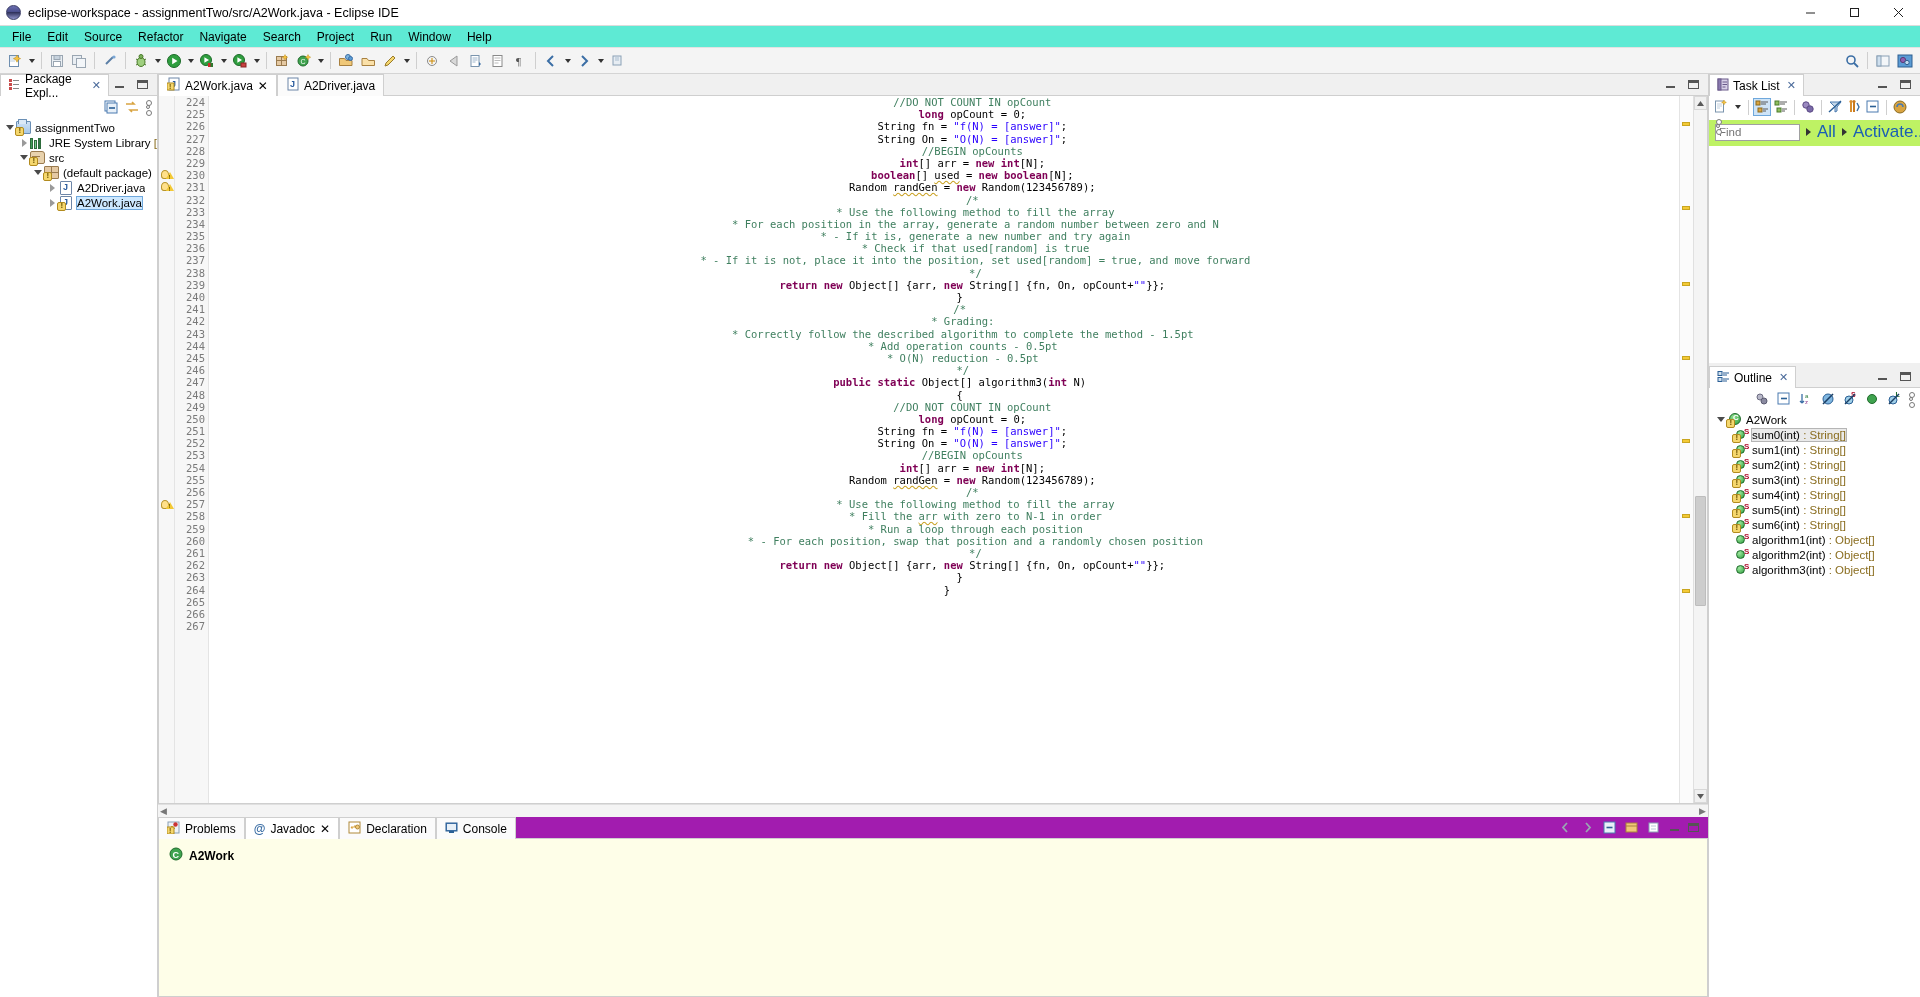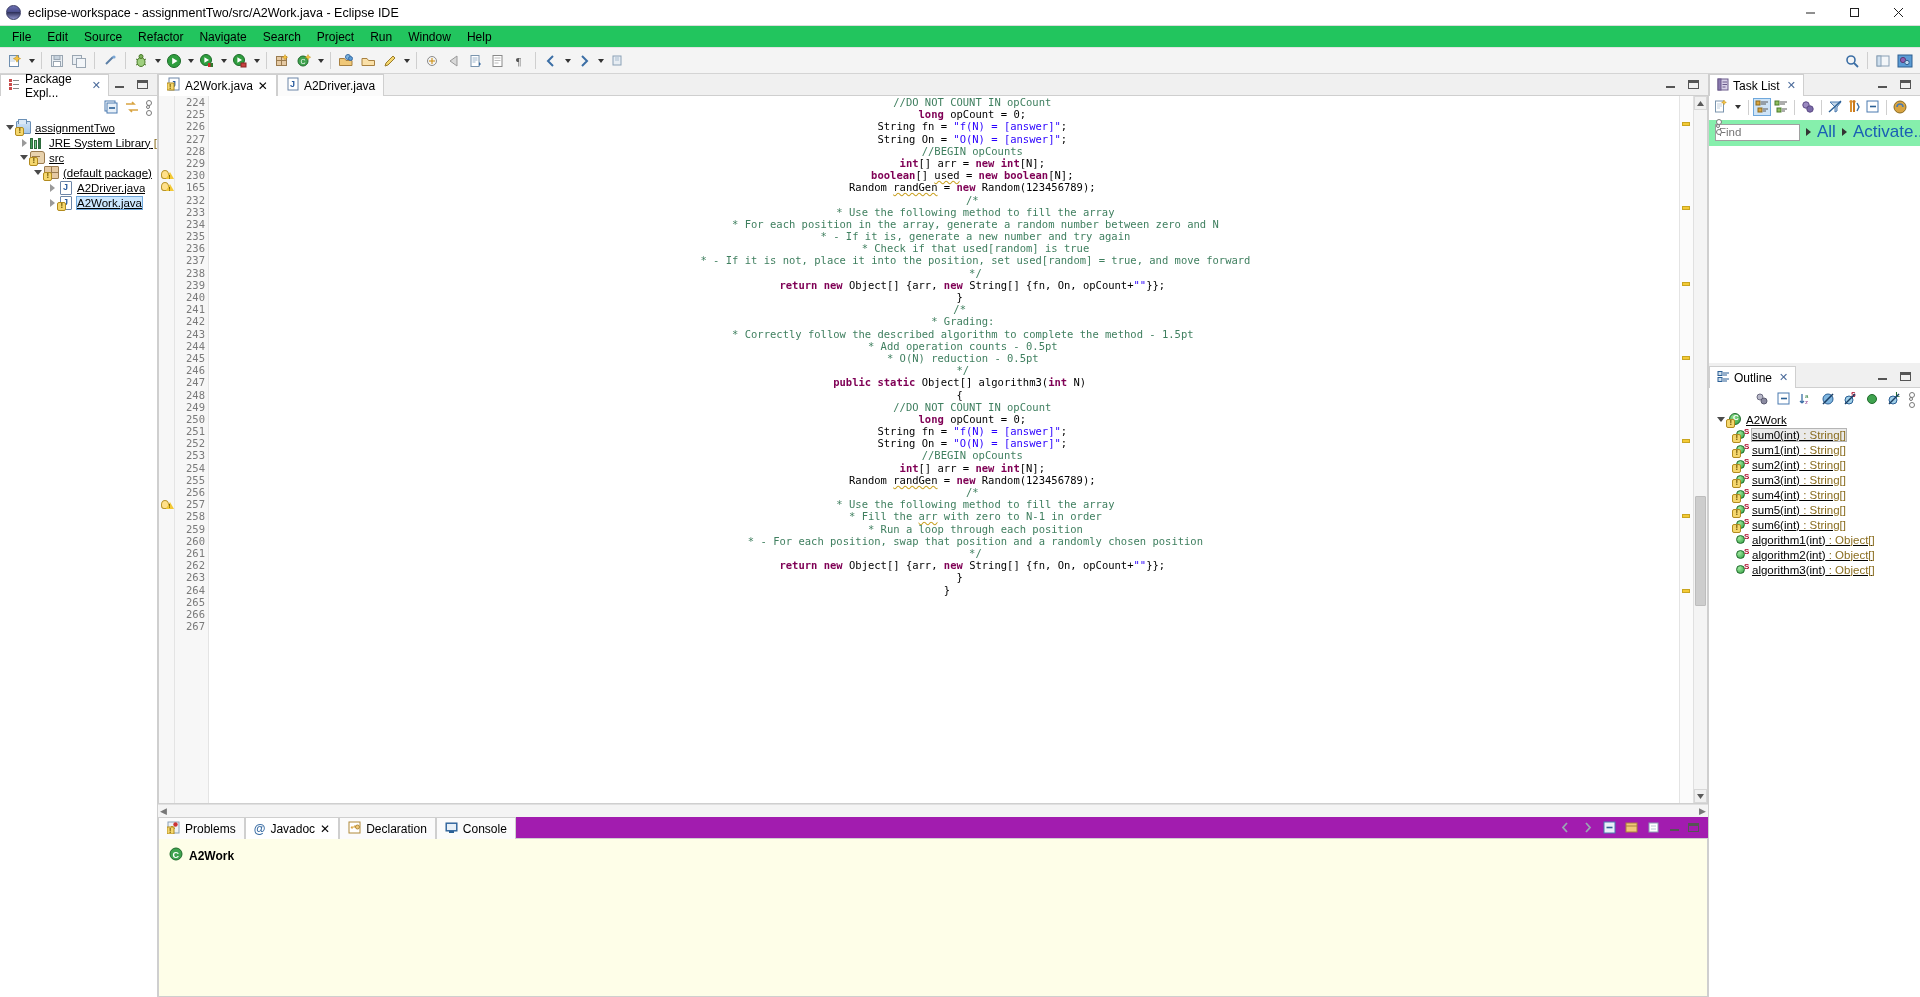--- a/index.html
+++ b/index.html
@@ -24,21 +24,21 @@
     width: 15px; height: 15px; border-radius: 50%;
     background: linear-gradient(#6b6fb0 0%, #4a4e8c 45%, #2a2c55 46%, #8f93c9 100%);
     border: 1px solid #3a3d66;
   }
   .title-text { font-size: 12.5px; color: #000; white-space: nowrap; }
   .win-buttons { margin-left: auto; display: flex; height: 26px; }
   .win-btn { width: 44px; height: 26px; display: flex; align-items: center; justify-content: center; font-size: 12px; color: #202020; }
   .win-btn svg { display:block; }
 
   
-  .menubar { height: 21px; display: flex; align-items: center; background: #22c55e; padding-left: 4px; }
+  .menubar { height: 21px; display: flex; align-items: center; background: #5eead4; padding-left: 4px; }
   .menu-item { padding: 2px 8px; font-size: 12px; color:#000; white-space: nowrap; }
 
   
   .toolbar {
     height: 27px; background: #f4f4f4; border-top: 1px solid #e2e2e2; border-bottom: 1px solid #d4d4d4;
     display: flex; align-items: center; padding: 0 4px; gap: 0px;
   }
   .tbtn { width: 22px; height: 22px; display: flex; align-items: center; justify-content: center; position: relative; }
   .tsep { width: 1px; height: 17px; background: #cfcfcf; margin: 0 4px; }
   .tarrow { width: 11px; height: 22px; display:flex; align-items:center; justify-content:center; }
@@ -69,21 +69,21 @@
   .minbtn.max:after { content:""; position:absolute; left:1px; right:1px; top:2px; bottom:2px; border:1px solid #555; border-top-width:3px; }
 
   .view-toolbar { height: 22px; display: flex; align-items: center; justify-content: flex-end; gap: 5px; padding: 0 6px; background:#fff; }
   .vtb { width: 16px; height: 16px; position: relative; }
   .dots3 { width: 6px; height: 14px; position: relative; }
   .dots3:before, .dots3:after, .dots3 i { content:""; position:absolute; left:1px; width:4px; height:4px; border:1px solid #7a7a7a; border-radius:50%; background:#fff; }
   .dots3:before { top:0; } .dots3 i { top:5px; display:block; } .dots3:after { top:10px; }
 
   
   #package-explorer { width: 158px; border-right: 1px solid #cfcfcf; }
-  .tree { flex: 1 1 auto; overflow: hidden; padding-top: 2px; background:#fff;text-decoration:underline; }
+  .tree { flex: 1 1 auto; overflow: hidden; padding-top: 2px; background:#fff; }
   .trow { height: 15px; display: flex; align-items: center; font-size: 11.5px; white-space: nowrap; color:#000; }
   .twist { width: 12px; height: 15px; display:flex; align-items:center; justify-content:center; flex:0 0 auto; }
   .twist .chev-d { width:0;height:0;border-left:4px solid transparent;border-right:4px solid transparent;border-top:5px solid #4a4a4a; }
   .twist .chev-r { width:0;height:0;border-top:4px solid transparent;border-bottom:4px solid transparent;border-left:5px solid #9a9a9a; }
   .ticon { width: 16px; height: 15px; margin-right: 3px; flex:0 0 auto; position: relative; }
   .tlabel { overflow: hidden; }
   .tlabel .dim { color:#8a6d1f; }
   .sel { background:#cde8ff; outline:1px solid #6fa8dc; }
 
   
@@ -155,21 +155,21 @@
   .bp-tb { display:flex; align-items:center; gap:6px; padding:0 8px; height:22px; border-bottom:1px solid #cfcfcf; }
   .bp-content { flex:1 1 auto; background:#fefee8; border:1px solid #cfcfcf; border-top:none; padding: 8px 10px; min-height:0; }
   .javadoc-head { display:flex; align-items:center; gap:6px; font-size:12px; font-weight:bold; }
 
   
   #right-col { width: 212px; display: flex; flex-direction: column; border-left: 1px solid #cfcfcf; background:#f0f0f0; }
   #task-list { height: 289px; }
   .tasklist-toolbar { display:flex; align-items:center; gap:3px; padding: 2px 4px; height: 22px; background:#fff; }
   .tl-sep { width:1px;height:15px;background:#cfcfcf;margin:0 2px; }
   .tl-dots { padding: 1px 6px; background:#fff; }
-  .find-row { display:flex; align-items:center; gap:6px; padding: 2px 6px 4px 6px; background:#86efac; }
+  .find-row { display:flex; align-items:center; gap:6px; padding: 2px 6px 4px 6px; background:#bef264; }
   .find-input { width: 85px; height: 17px; border:1px solid #a0a0a0; background:#fff; font-size:11.5px; padding: 0 3px; color:#333; }
   .find-link { color:#1a5fb4; font-size:17px; }
   .find-caret { width:0;height:0;border-top:4px solid transparent;border-bottom:4px solid transparent;border-left:5px solid #333; }
   .help-circle { width:13px;height:13px;border-radius:50%;border:1px solid #3b6ea5;color:#3b6ea5;font-size:9px;display:flex;align-items:center;justify-content:center;margin-left:auto; }
   .tl-empty { flex:1 1 auto; background:#fff; }
 
   #outline { flex: 1 1 auto; }
   .outline-toolbar { display:flex; align-items:center; justify-content:flex-end; gap:6px; padding:0 6px; height:22px; background:#fff; }
   .orow { height: 15px; display:flex; align-items:center; font-size:11.5px; white-space:nowrap; }
   .oicon { width:16px;height:15px;position:relative;margin-right:3px;flex:0 0 auto; }
@@ -557,21 +557,21 @@
               </div>
             </div>
           <div class="ed-gutter" id="gutter" style="padding-top: 0px;">
               <div class="gut-line">224</div>
               <div class="gut-line">225</div>
               <div class="gut-line">226</div>
               <div class="gut-line">227</div>
               <div class="gut-line">228</div>
               <div class="gut-line">229</div>
               <div class="gut-line">230</div>
-              <div class="gut-line">165</div>
+              <div class="gut-line">231</div>
               <div class="gut-line">232</div>
               <div class="gut-line">233</div>
               <div class="gut-line">234</div>
               <div class="gut-line">235</div>
               <div class="gut-line">236</div>
               <div class="gut-line">237</div>
               <div class="gut-line">238</div>
               <div class="gut-line">239</div>
               <div class="gut-line">240</div>
               <div class="gut-line">241</div>

